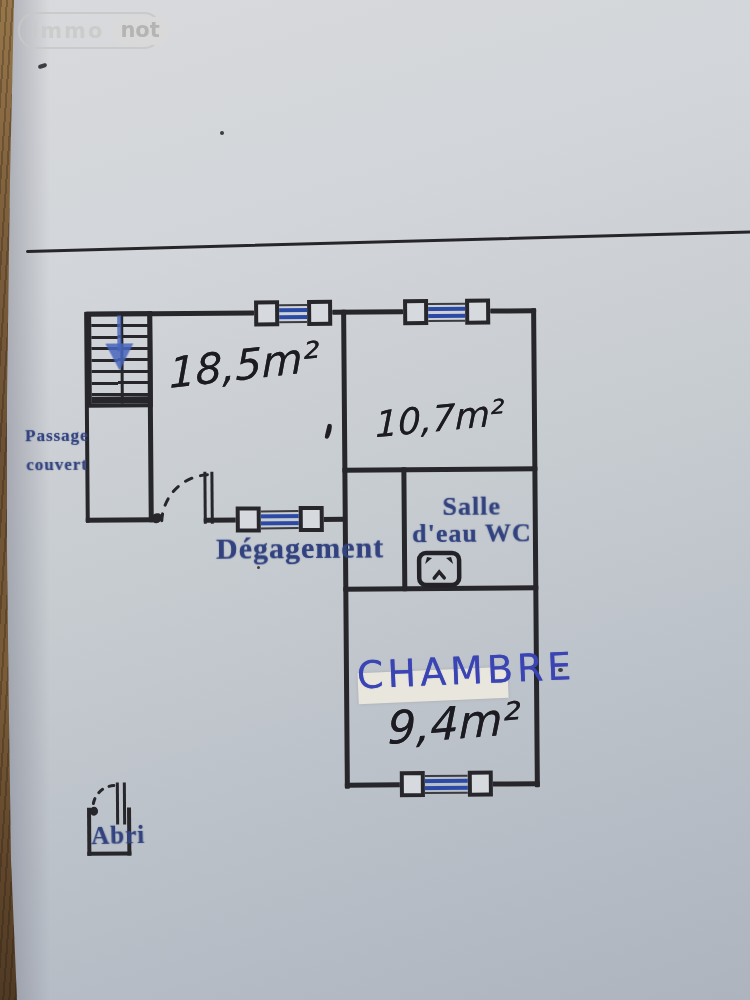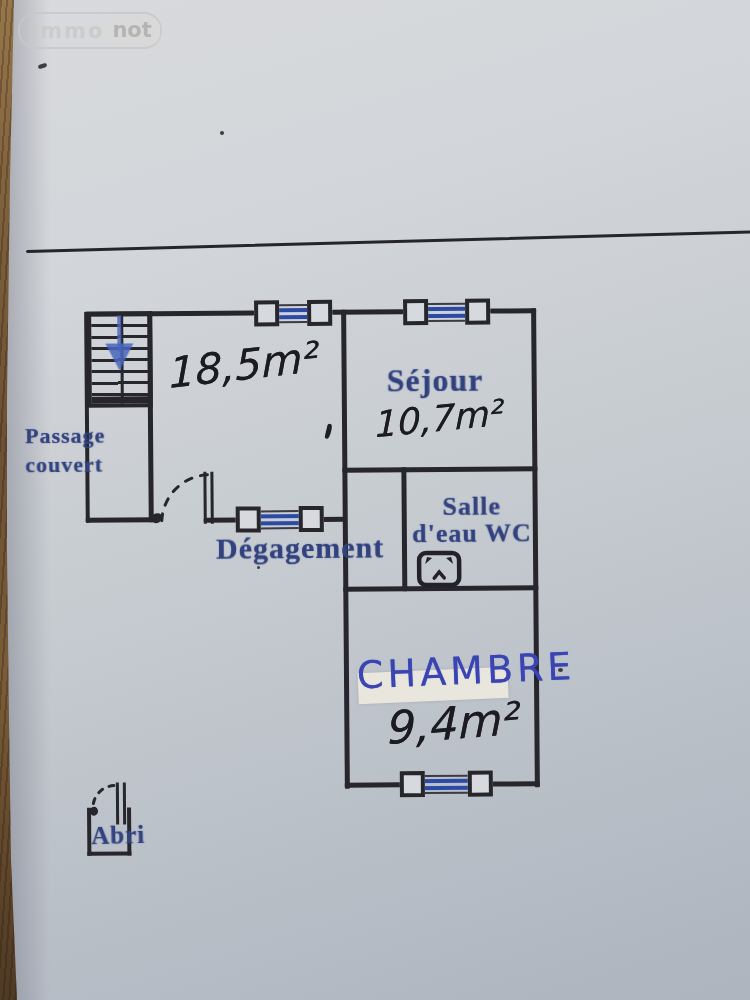--- a/index.html
+++ b/index.html
@@ -18,21 +18,21 @@
     content:""; position:absolute; inset:0;
     background:repeating-linear-gradient(94deg, rgba(30,18,8,.25) 0 2px, transparent 2px 6px);
   }
   .paper-shade{ position:absolute; left:4px; top:0; width:46px; height:1000px;
     background:linear-gradient(to right, rgba(70,70,90,.30), rgba(70,70,90,0)); pointer-events:none;}
   
   .logo{
     position:absolute; left:18px; top:12px; width:140px; height:33px;
     border:2.5px solid #c7c8c6; border-radius:18px; display:flex; align-items:center;
     font-family:"DejaVu Sans", sans-serif; font-weight:bold; font-size:21px;
-    opacity:.85; filter:blur(.4px);
+    opacity:.85; filter:blur(.4px);gap:8px;
   }
   .logo-immo{ color:#c9cac8; letter-spacing:2px; padding-left:11px;}
   .logo-not{ margin-left:auto; margin-right:2px; background:#d9dad8; color:#aeafad;
     border-radius:11px; padding:1px 8px 3px 8px;}
   
   .ruled-line{ position:absolute; left:26px; top:250px; width:727px; height:3px;
     background:#26262a; transform:rotate(-1.55deg); transform-origin:left center; border-radius:2px;}
   
   .speck{ position:absolute; background:#3c3c42; border-radius:50%;}
   .comma-mark{ position:absolute; left:327px; top:424px; width:5px; height:15px; background:#1e1e24;
@@ -177,25 +177,24 @@
       <path d="M18,28 L23,22 L28,28" fill="none" stroke="#222228" stroke-width="3.5" stroke-linecap="round"></path>
     </svg>
 
     <div class="abri-walls"></div>
     <div class="abri-stub"></div>
     <svg class="arc-svg" style="left:84px;top:776px;" width="38" height="38">
       <path d="M28,8 A22,22 0 0 0 7,29" fill="none" stroke="#26262b" stroke-width="3" stroke-dasharray="5 7" stroke-linecap="round"></path>
     </svg>
     <div class="abri-blob"></div>
 
-    <div class="stamp" style="left:26px;top:419px;font-size:22px;line-height:29px;">
+    <div class="stamp" style="left:26px;top:419px;font-size:17px;line-height:29px;text-align:center;">
       <div>Passage</div>
       <div>couvert</div>
     </div>
-    <div class="stamp" style="left:388px;top:363px;font-size:32px;">Séjour</div>
     <div class="stamp" style="left:216px;top:531px;font-size:30px;">Dégagement</div>
     <div class="stamp" style="left:402px;top:494px;font-size:26px;line-height:27px;width:140px;text-align:center;">
       <div>Salle</div>
       <div>d'eau WC</div>
     </div>
     <div class="stamp" style="left:89px;top:820px;font-size:25px;transform:rotate(-1deg);">Abri</div>
 
     <div class="hand" style="left:170px;top:340px;font-size:42px;transform:rotate(-6deg) skewX(-6deg);">18,5m²</div>
     <div class="hand" style="left:376px;top:399px;font-size:36px;transform:rotate(-5deg) skewX(-6deg);">10,7m²</div>
     <div class="hand" style="left:386px;top:698px;font-size:45px;transform:rotate(-4deg) skewX(-5deg);">9,4m²</div>

